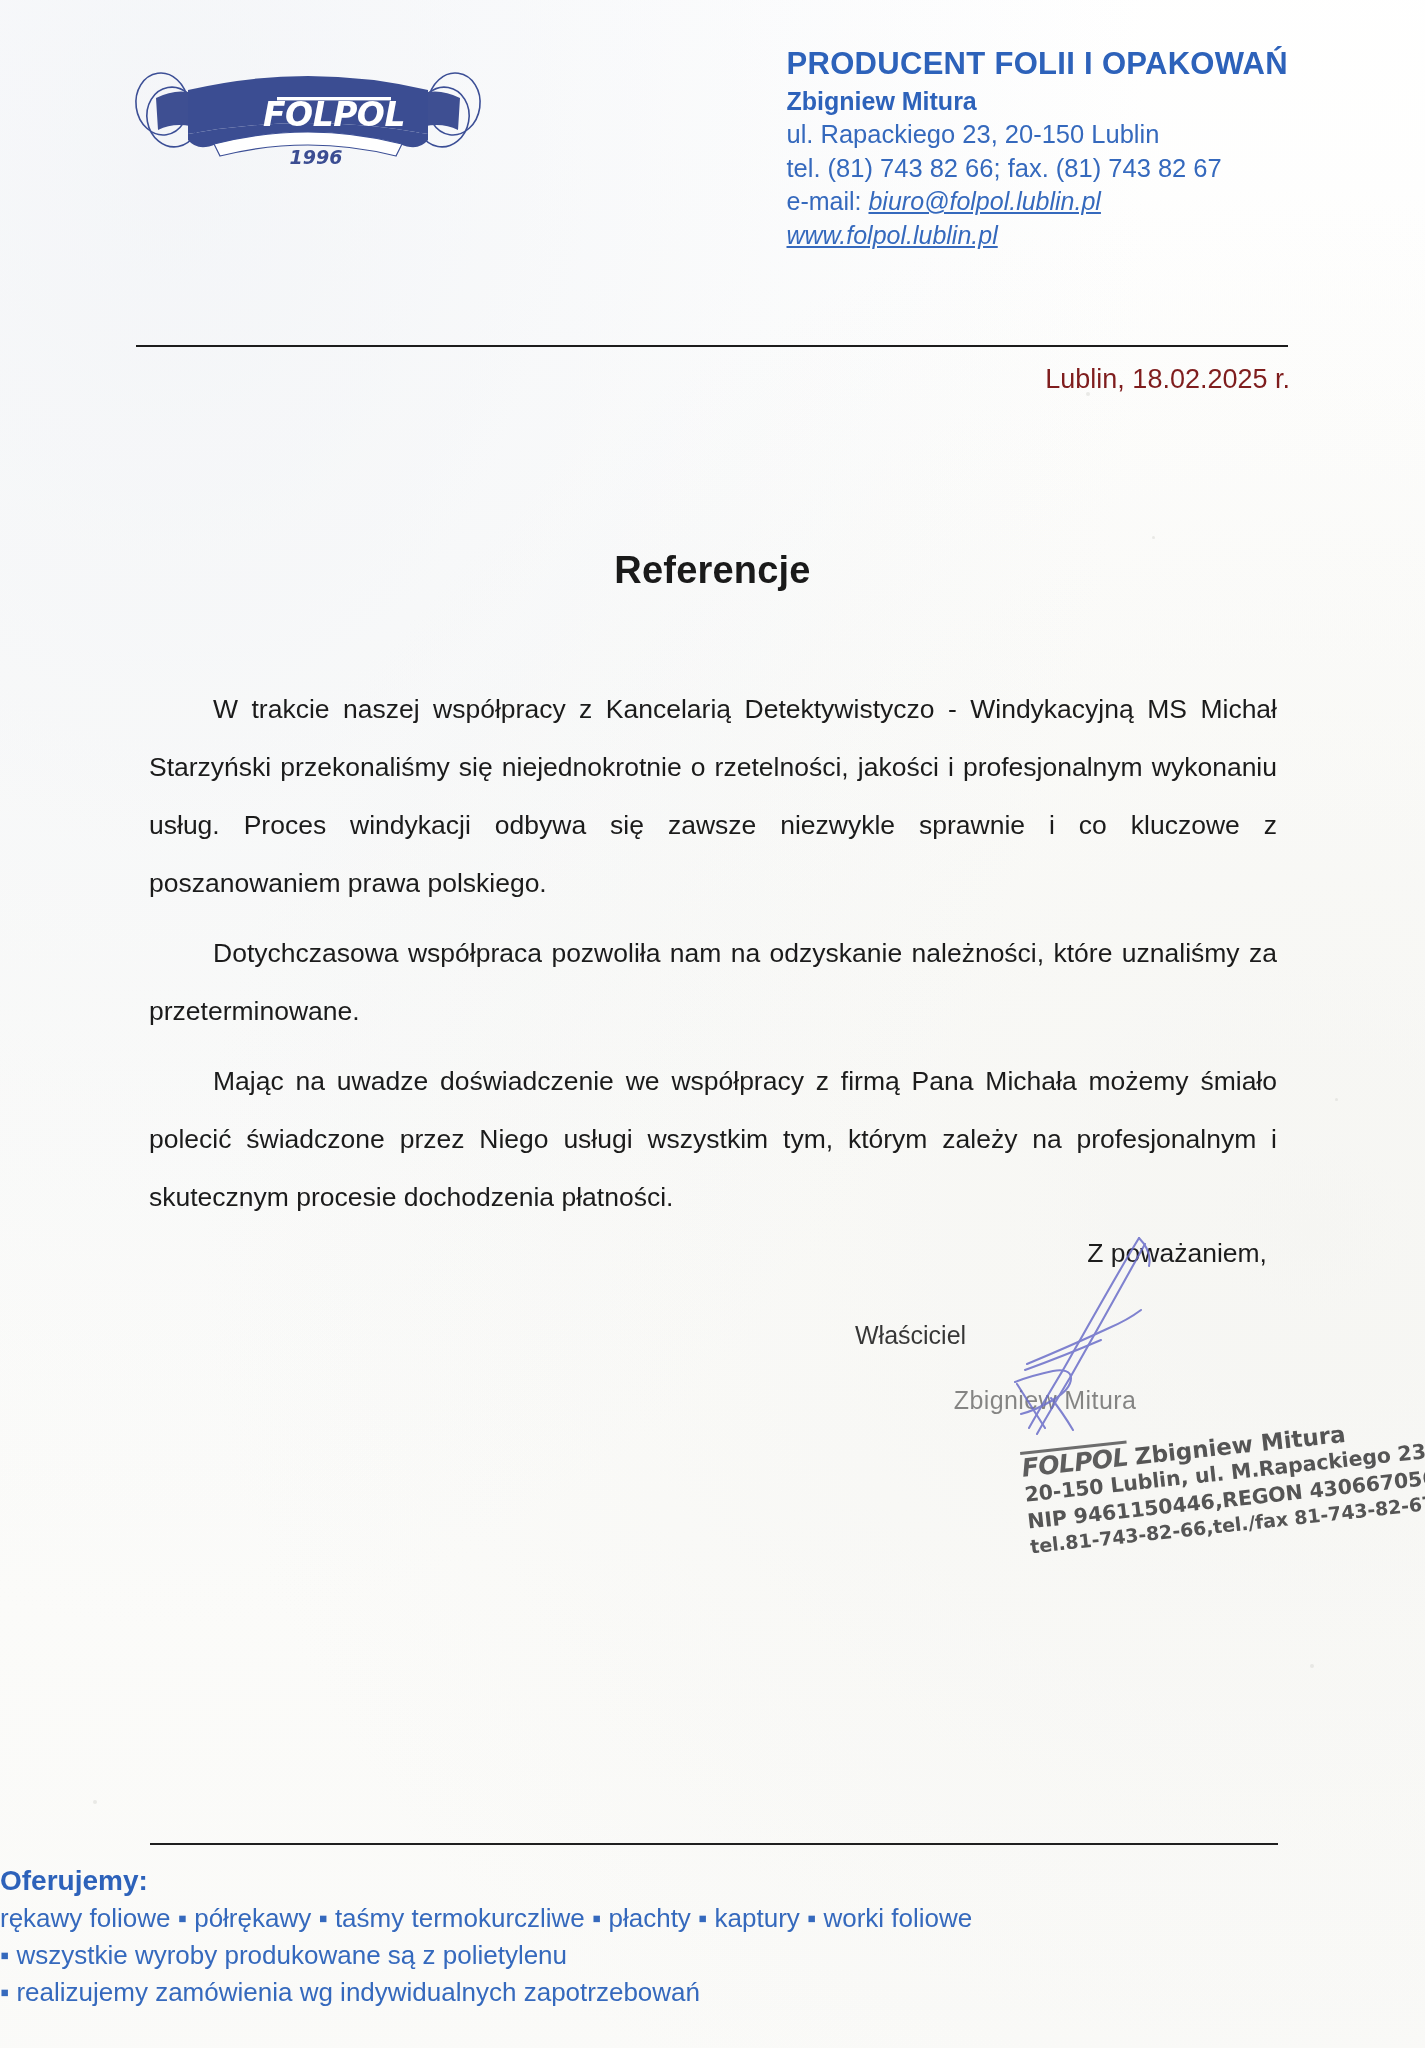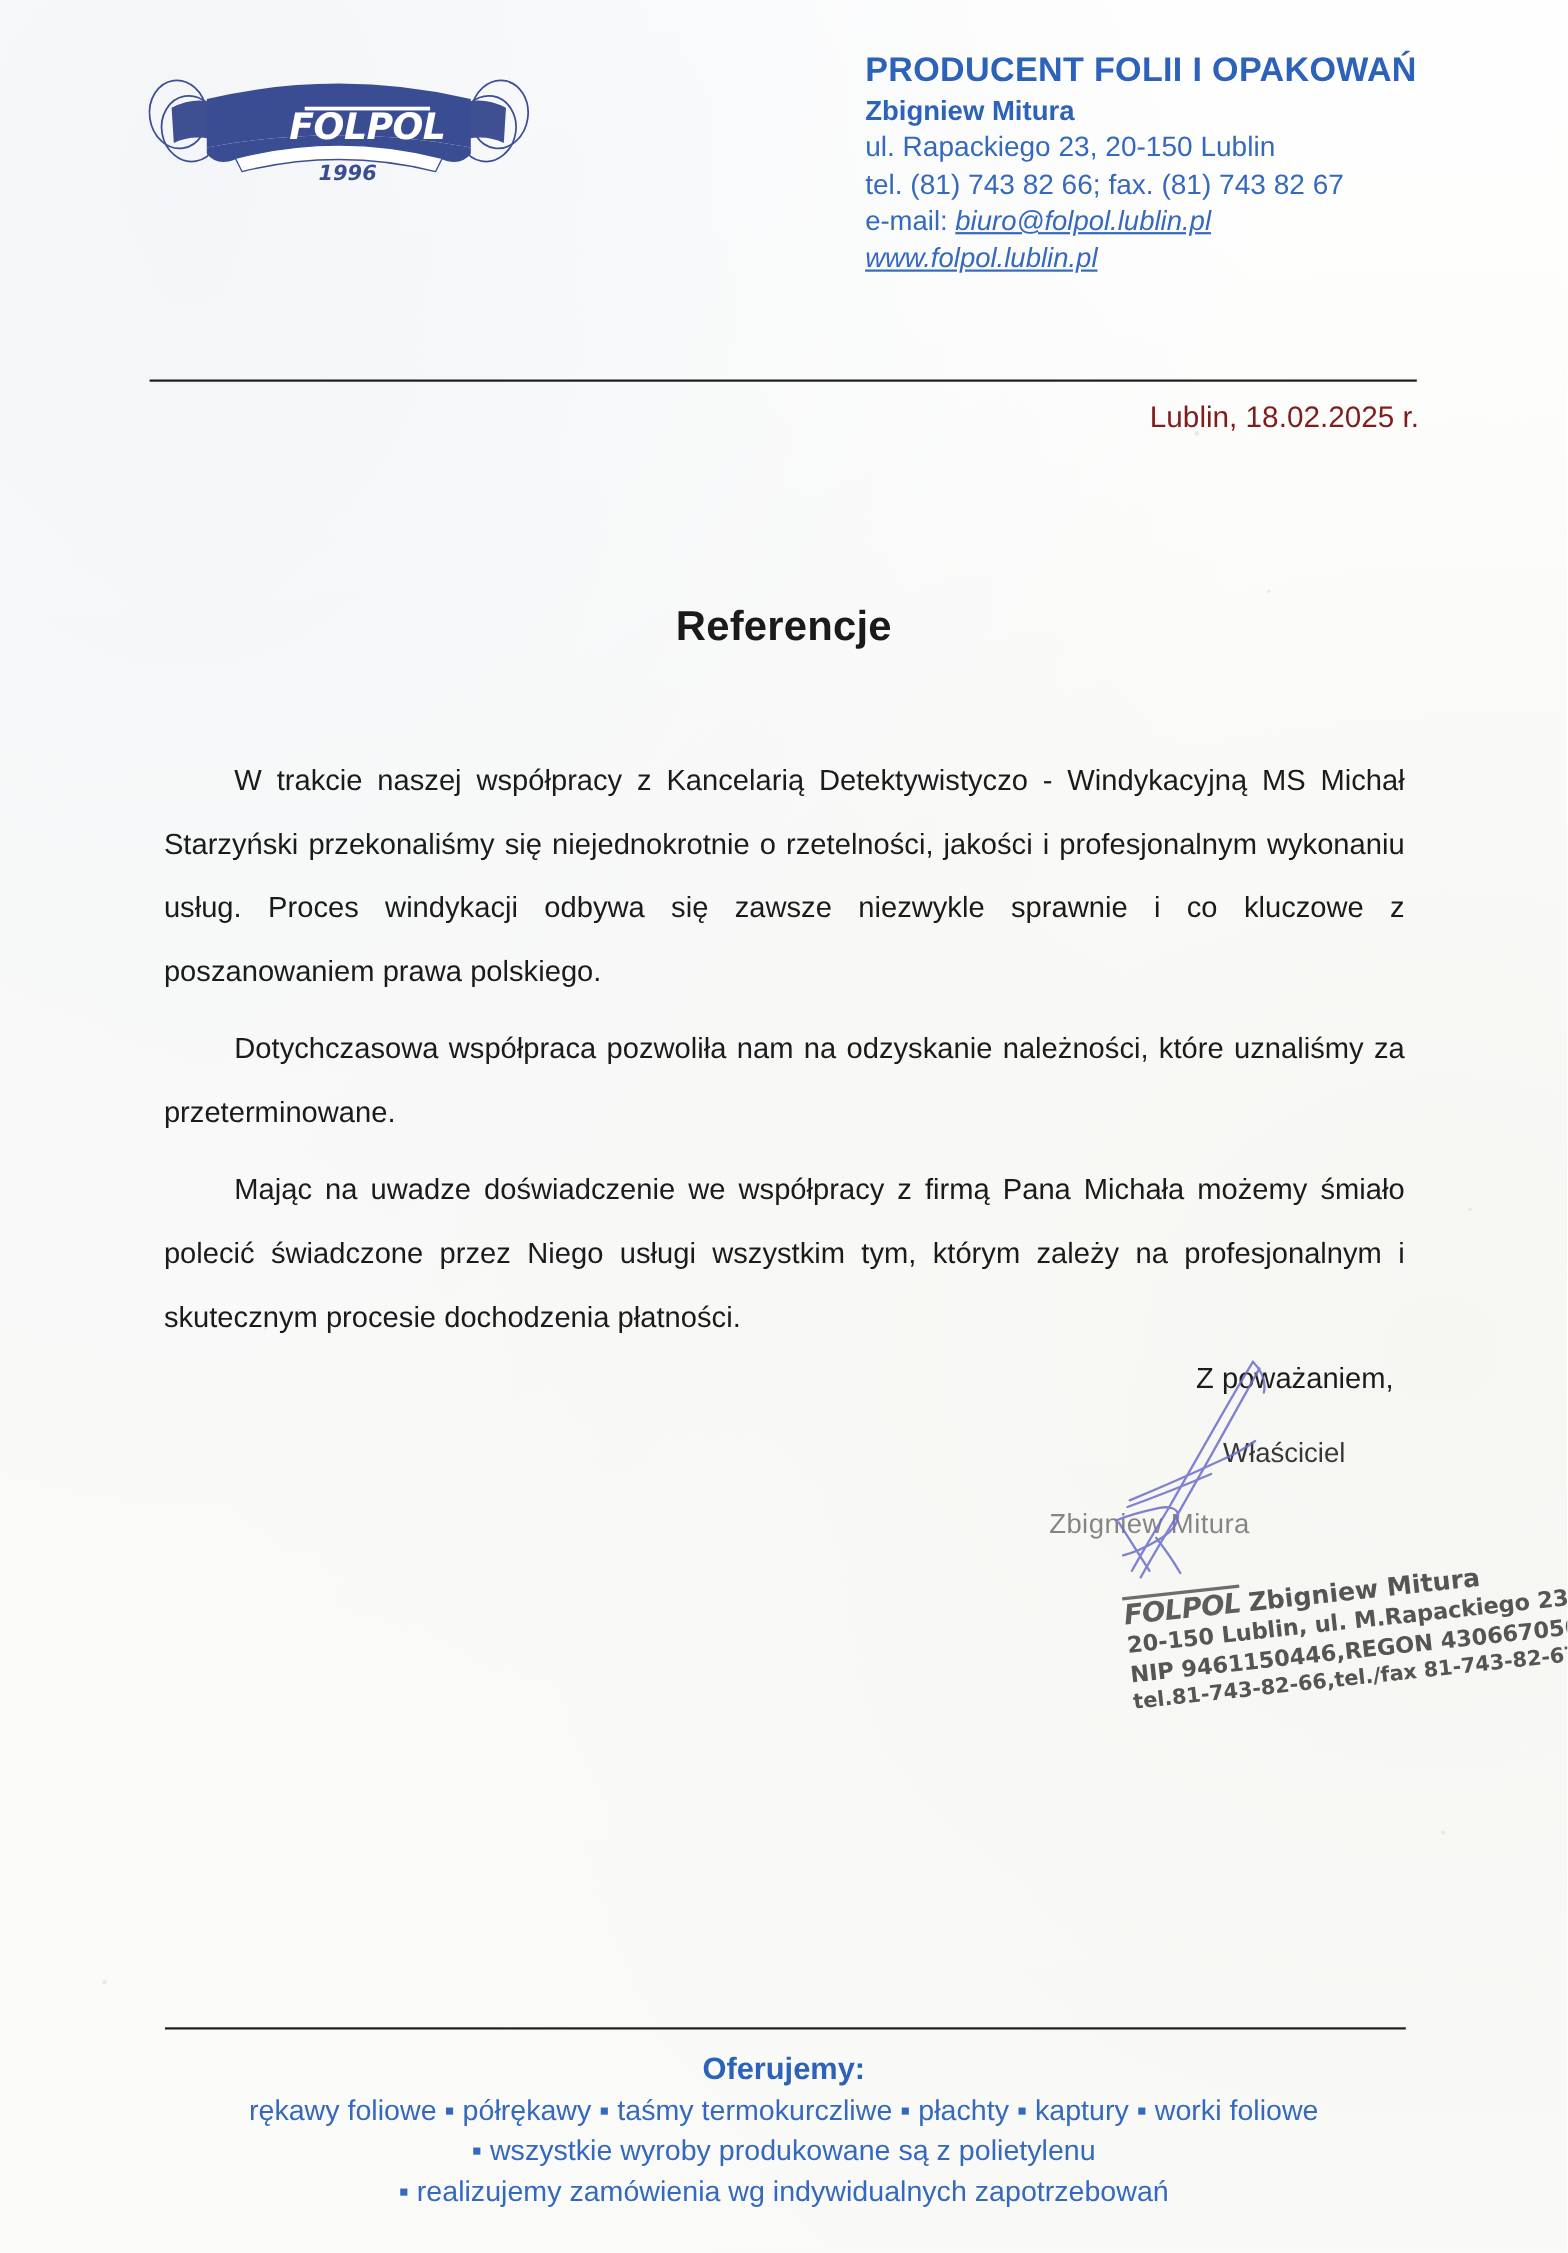--- a/index.html
+++ b/index.html
@@ -144,23 +144,23 @@
     color: #1c1c1c;
     font-size: 26px;
     line-height: 1.0;
   }
   .sign-regards {
     text-align: right;
     font-size: 26.5px;
     padding-right: 8px;
   }
   .sign-role {
-    margin-top: 42px;
-    font-size: 25px;
-    text-align: right;
+    margin-top: 56px;
+    font-size: 25px;
+    text-align: left;
     padding-right: 52px;
     opacity: 0.88;
   }
   .sign-name {
     margin-top: 40px;
     font-size: 25px;
     text-align: center;
     padding-right: 40px;
     opacity: 0.52;
     letter-spacing: 0.4px;
@@ -225,21 +225,20 @@
     top: 1843px;
     width: 1128px;
     height: 2px;
     background: #1f1f1f;
   }
   .footer {
     position: absolute;
     left: 0;
     top: 1862px;
     width: 1425px;
-    text-align: center;
     color: #2f63b8;
   }
   .foot-head {
     font-size: 28px;
     font-weight: bold;
     color: #2d62ba;
     line-height: 1.35;
   }
   .foot-line {
     font-size: 26px;

